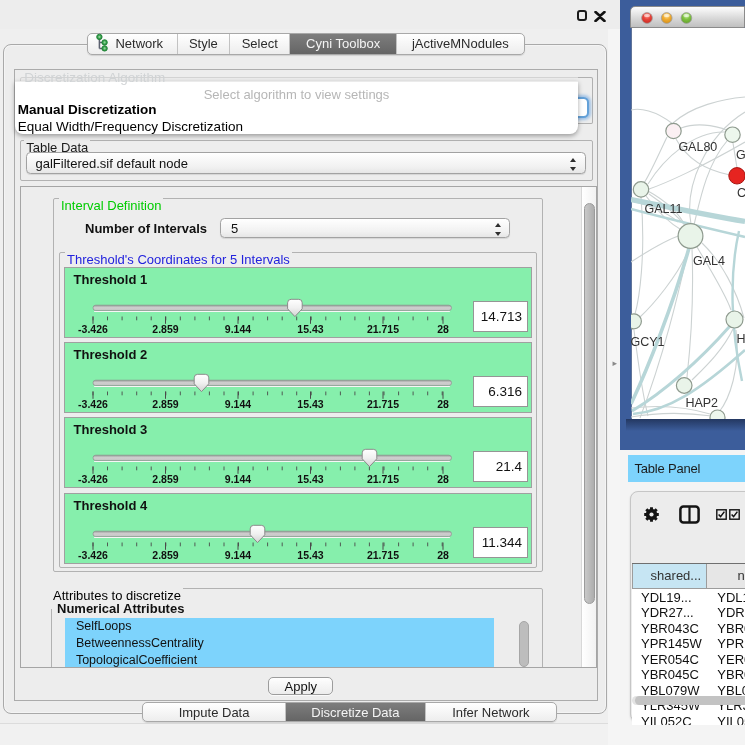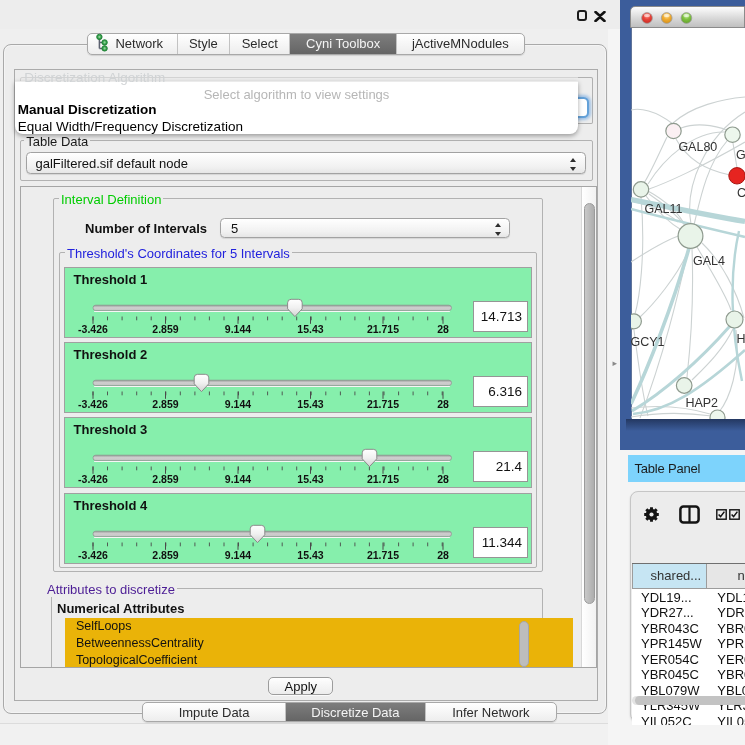--- a/index.html
+++ b/index.html
@@ -20,42 +20,42 @@
 .seg { position:absolute; display:flex; border:1px solid #a8a8a8; border-radius:5px; background:linear-gradient(#ffffff,#ededed); overflow:hidden; box-shadow:0 1px 1px rgba(0,0,0,0.12); }
 .seg .s { position:relative; height:100%; display:flex; align-items:center; justify-content:center; font-size:13px; color:#2b2b2b; border-right:1px solid #c2c2c2; }
 .seg .s:last-child { border-right:none; }
 .seg .dark { background:linear-gradient(#7d7d7d,#656565); color:#f4f4f4; }
 #toptabs { left:86.8px; top:32.8px; width:438px; height:22.4px; }
 #bottabs { left:142px; top:701.8px; width:415px; height:20.5px; }
 
 #innerpanel { left:13.5px; top:68.5px; width:584.5px; height:632px; border:1px solid #ababab; background:#ededed; }
 
 .groupbox { position:absolute; border:1px solid #b2b2b2; border-radius:2px; }
-.gtitle { position:absolute; background:#ededed; padding:0 2px; font-size:13px; white-space:nowrap; }
+.gtitle { position:absolute; background:#ededed; padding:6px 2px; font-size:13px; white-space:nowrap; }
 
 
 .combo { position:absolute; background:linear-gradient(#ffffff,#f1f1f1 70%,#e6e6e6); border:1px solid #a2a2a2; border-radius:4.5px; box-shadow:0 1px 1px rgba(0,0,0,0.1); }
 .combo .ct { position:absolute; left:9px; top:3px; font-size:13px; color:#111; }
 .spin { position:absolute; width:7px; }
 .spin i { position:absolute; left:0; width:0; height:0; border-left:3.5px solid transparent; border-right:3.5px solid transparent; }
 .spin .up { top:0; border-bottom:4.5px solid #2e2e2e; }
 .spin .dn { bottom:0; border-top:4.5px solid #2e2e2e; }
 
 
 #scrollarea { left:20px; top:185.5px; width:577px; height:482px; border:1px solid #a5a5a5; background:#ededed; overflow:hidden; }
 #vsb { position:absolute; left:559.5px; top:0; width:16px; height:480px; background:linear-gradient(90deg,#ffffff,#f1f1f1); border-left:1px solid #d8d8d8; }
 #vsb .thumb { position:absolute; left:2px; top:16px; width:11.5px; height:401px; background:linear-gradient(90deg,#c9c9c9,#adadad); border:1px solid #9b9b9b; border-radius:6px; }
 
 .tpanel { position:absolute; left:42.5px; width:468.5px; height:71px; border:1px solid #a0a0a0; background:#86efac; }
 .tptitle { position:absolute; left:9px; top:3.5px; font-size:13px; font-weight:bold; color:#111; }
 .vbox { position:absolute; left:408px; top:32.5px; width:55.5px; height:31.5px; background:#fff; border:1px solid #959595; }
 .vbox span { position:absolute; right:5px; top:7px; font-size:13.5px; color:#111; }
 
 
-#attrlist { position:absolute; left:44.4px; top:431px; width:508px; height:51px; background:#eab308; overflow:hidden; }
+#attrlist { position:absolute; left:44.4px; top:431px; width:429px; height:51px; background:#7dd3fc; overflow:hidden; }
 #attrlist div { font-size:12.5px; color:#111; padding-left:10.5px; height:17.2px; line-height:16.5px; }
 #alsb { position:absolute; left:497.5px; top:434px; width:10px; height:46px; background:#bdbdbd; border:1px solid #a6a6a6; border-radius:5px; }
 
 #applybtn { left:268.3px; top:676.6px; width:65px; height:18.8px; background:linear-gradient(#fefefe,#ececec); border:1px solid #9c9c9c; border-radius:5px; text-align:center; font-size:13px; color:#111; line-height:17px; box-shadow:0 1px 0 rgba(255,255,255,0.7); }
 
 
 #ghost { left:24.2px; top:70.3px; font-size:13.5px; color:#d0d3d5; }
 #popup { left:14.8px; top:80.8px; width:563.4px; height:53.5px; background:#fff; border-radius:1px 1px 8px 8px; box-shadow:0 2px 5px rgba(0,0,0,0.35); border-top:1px solid #ebebeb; }
 #popup .p1 { position:absolute; left:0; right:0; top:5px; text-align:center; font-size:13px; color:#b6b6b6; }
 #popup .p2 { position:absolute; left:3px; top:20.5px; font-size:13.5px; font-weight:bold; color:#000; }
@@ -275,21 +275,21 @@
             <text x="378" y="65" font-size="10.5" font-weight="bold" font-family="Liberation Sans, sans-serif" fill="#111" text-anchor="middle">28</text>
             <path d="M185.2,40.8 L185.2,34.8 Q185.2,31.3 188.7,31.3 L196.3,31.3 Q199.8,31.3 199.8,34.8 L199.8,40.8 L192.5,48.6 Z" fill="url(#th4)" stroke="#8a8a8a" stroke-width="1"></path>
           </svg>
   <div class="vbox">
             <span>11.344</span>
           </div>
 </div>
     </div>
 
     <div class="groupbox" style="left:29.7px;top:401.9px;width:492.6px;height:110px"></div>
-    <div class="gtitle" style="left:24px;top:395.5px;color:#4c1d95">Attributes to discretize</div>
+    <div class="gtitle" style="left:30px;top:395.5px;color:#000000">Attributes to discretize</div>
     <div style="position:absolute;left:36px;top:414px;font-size:13px;font-weight:bold;color:#111">Numerical Attributes</div>
     <div id="attrlist">
       <div>SelfLoops</div>
       <div>BetweennessCentrality</div>
       <div>TopologicalCoefficient</div>
     </div>
     <div id="alsb"></div>
   </div>
 
   <div class="abs" id="applybtn">Apply</div>

